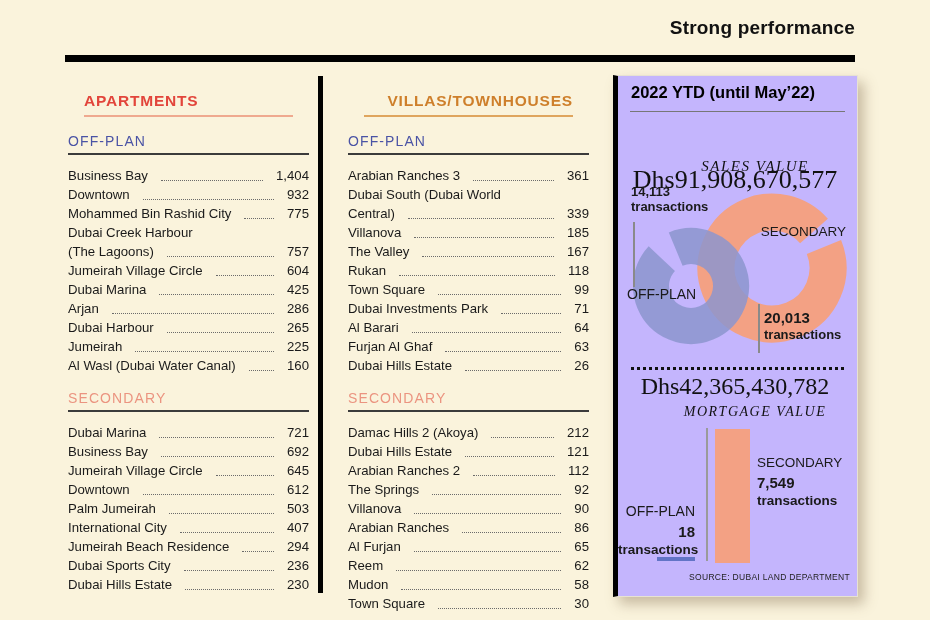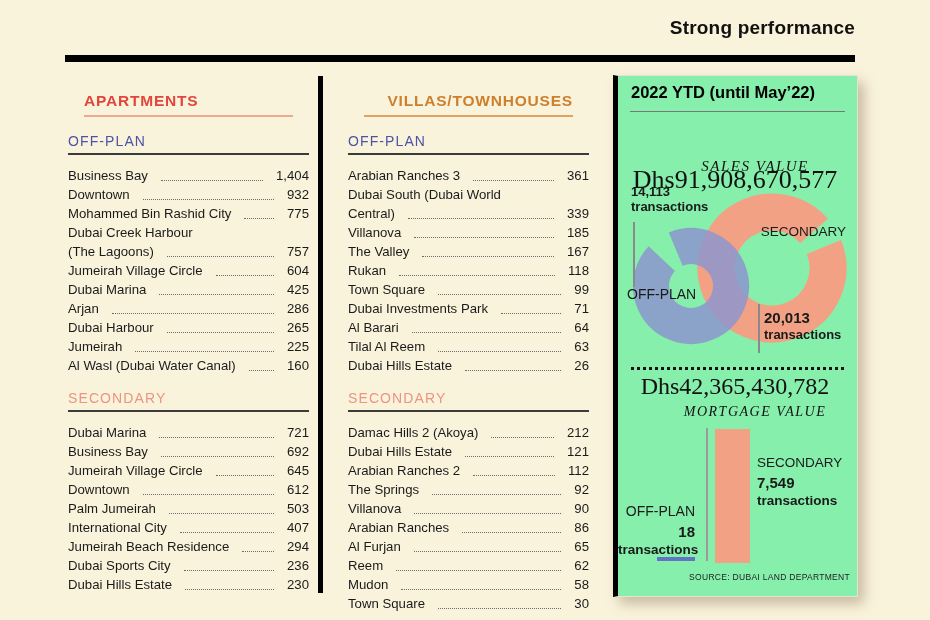--- a/index.html
+++ b/index.html
@@ -27,21 +27,21 @@
   .row{line-height:19px;}
   .pre{display:block;}
   .rowline{display:flex;gap:12px;}
   .nm{white-space:nowrap;}
   .leader{flex:1;border-bottom:1.6px dotted #6b6b6b;align-self:flex-end;margin:0 1px 4px 1px;min-width:8px;}
   .val{white-space:nowrap;}
 
   
   .panel{
     position:absolute;left:613px;top:75px;width:239px;height:520px;box-sizing:content-box;
-    background:#86efac;border-left:5px solid #000;
+    background:#c4b5fd;border-left:5px solid #000;
     border-top:1px solid #e7e2d2;border-right:1px solid #e7e2d2;border-bottom:1px solid #e7e2d2;
     box-shadow:6px 7px 12px rgba(140,120,90,.45);
   }
   .panel *{position:absolute;}
   .p-title{left:13px;top:7px;width:215px;font-size:16.5px;font-weight:700;color:#000;}
   .p-title-rule{left:12px;top:35px;width:215px;border-top:1.5px solid #777;}
   .amount{left:0;width:234px;text-align:center;font-family:"Liberation Serif",serif;color:#111;}
   .sales-amount{top:44px;font-size:26px;margin-top:45px;}
   .value-label{left:0;width:234px;text-align:center;font-family:"Liberation Serif",serif;font-style:italic;font-size:15px;letter-spacing:1.5px;color:#111;padding-left:20px;}
   .sales-label{top:82px;}
@@ -334,21 +334,21 @@
         <div class="rowline">
           <span class="nm">Al Barari</span>
           <span class="leader"></span>
           <span class="val">64</span>
         </div>
       </div>
 
       <div class="row">
 
         <div class="rowline">
-          <span class="nm">Tilal Al Reem</span>
+          <span class="nm">Furjan Al Ghaf</span>
           <span class="leader"></span>
           <span class="val">63</span>
         </div>
       </div>
 
       <div class="row">
 
         <div class="rowline">
           <span class="nm">Dubai Hills Estate</span>
           <span class="leader"></span>

